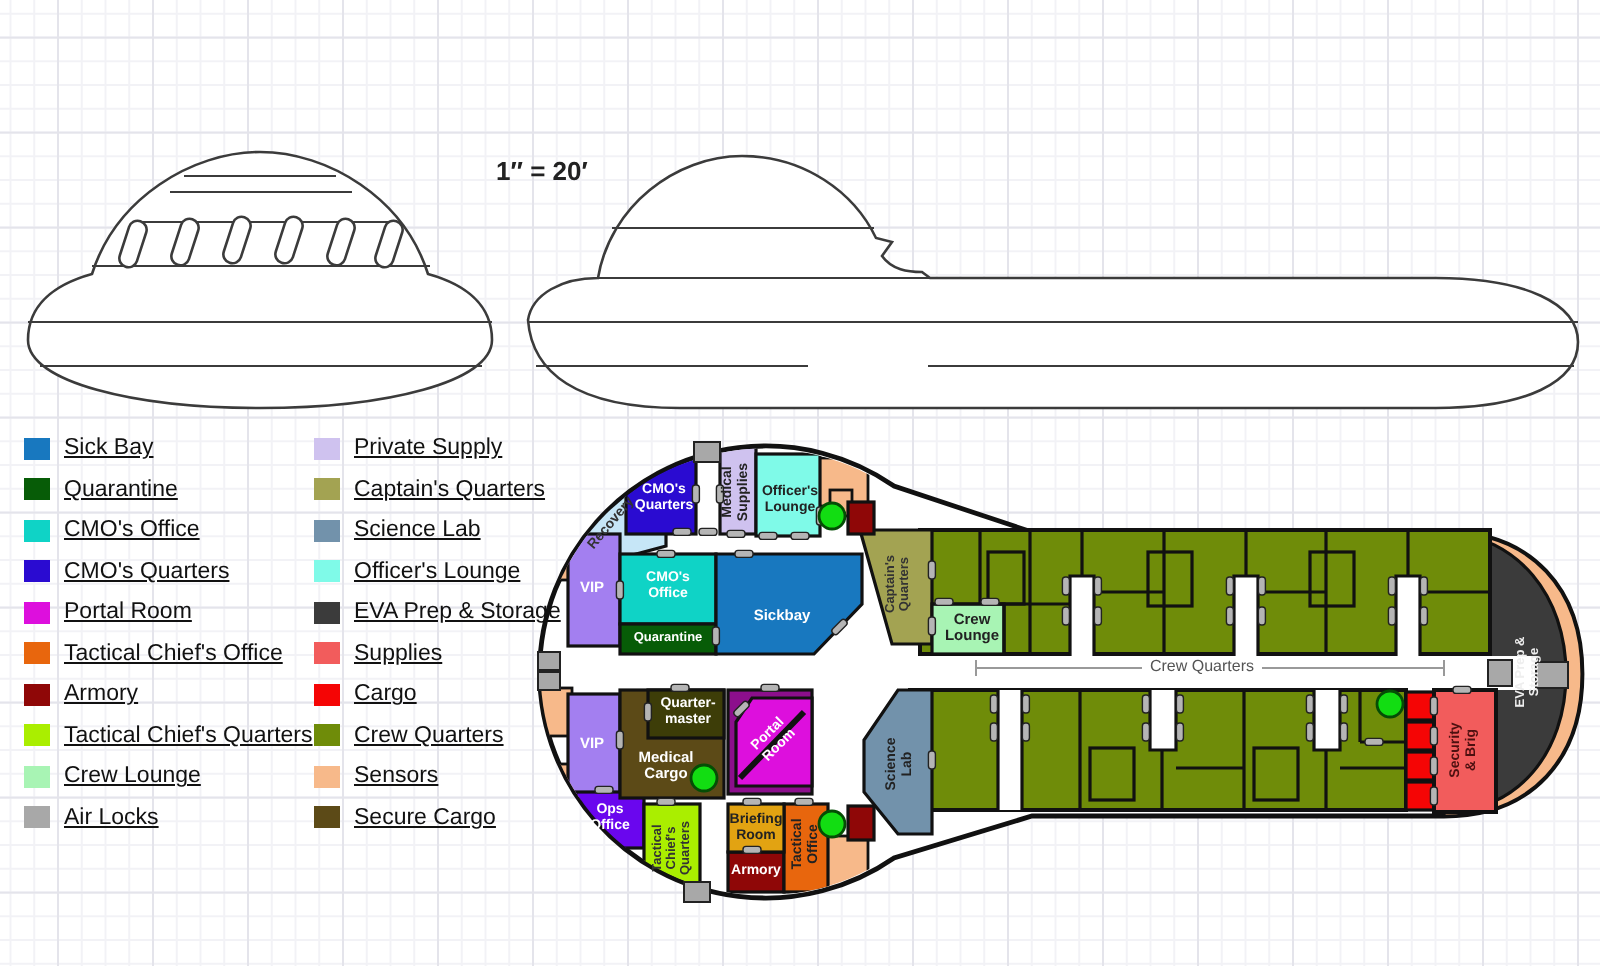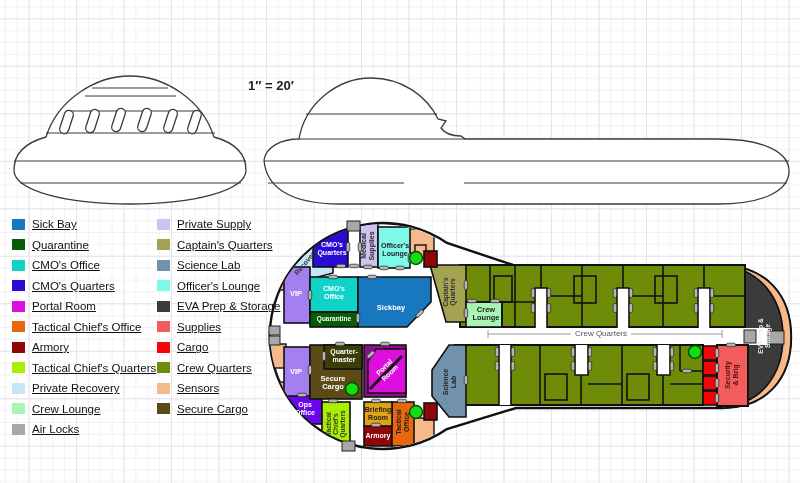--- a/index.html
+++ b/index.html
@@ -243,21 +243,21 @@
 <div class="plabel f75" style="left:391px;top:308px;transform:translate(-50%,-50%);">Sickbay</div>
 <div class="plabel f65" style="left:334px;top:319px;transform:translate(-50%,-50%);">Quarantine</div>
 <div class="plabel dk2 f65" style="left:449px;top:292px;transform:translate(-50%,-50%) rotate(-90deg);">Captain's
 Quarters</div>
 <div class="plabel dk f75" style="left:486px;top:314px;transform:translate(-50%,-50%);">Crew
 Lounge</div>
 <div class="plabel dim" style="left:601px;top:334px;transform:translate(-50%,-50%);">Crew Quarters</div>
 <div class="plabel f75" style="left:296px;top:372px;transform:translate(-50%,-50%);">VIP</div>
 <div class="plabel" style="left:344px;top:356px;transform:translate(-50%,-50%);">Quarter-
 master</div>
-<div class="plabel f75" style="left:333px;top:383px;transform:translate(-50%,-50%);">Secure
+<div class="plabel f75" style="left:333px;top:383px;transform:translate(-50%,-50%);">Medical
 Cargo</div>
 <div class="plabel" style="left:387px;top:370px;transform:translate(-50%,-50%) rotate(-45deg);">Portal
 Room</div>
 <div class="plabel" style="left:305px;top:409px;transform:translate(-50%,-50%);">Ops
 Office</div>
 <div class="plabel dk2 f65" style="left:336px;top:424px;transform:translate(-50%,-50%) rotate(-90deg);">Tactical
 Chief's
 Quarters</div>
 <div class="plabel dk" style="left:378px;top:414px;transform:translate(-50%,-50%);">Briefing
 Room</div>
@@ -297,24 +297,20 @@
     </div>
   <div class="lrow">
       <span class="sw" style="background-color: rgb(143, 7, 7);"></span>
       <span class="ltext">Armory</span>
     </div>
   <div class="lrow">
       <span class="sw" style="background-color: rgb(170, 238, 0);"></span>
       <span class="ltext">Tactical Chief's Quarters</span>
     </div>
   <div class="lrow">
-      <span class="sw" style="background-color: rgb(198, 230, 247);"></span>
-      <span class="ltext">Private Recovery</span>
-    </div>
-  <div class="lrow">
       <span class="sw" style="background-color: rgb(168, 244, 180);"></span>
       <span class="ltext">Crew Lounge</span>
     </div>
   <div class="lrow">
       <span class="sw" style="background-color: rgb(168, 168, 168);"></span>
       <span class="ltext">Air Locks</span>
     </div>
 </div>
 <div class="legend col2">
   <div class="lrow">

